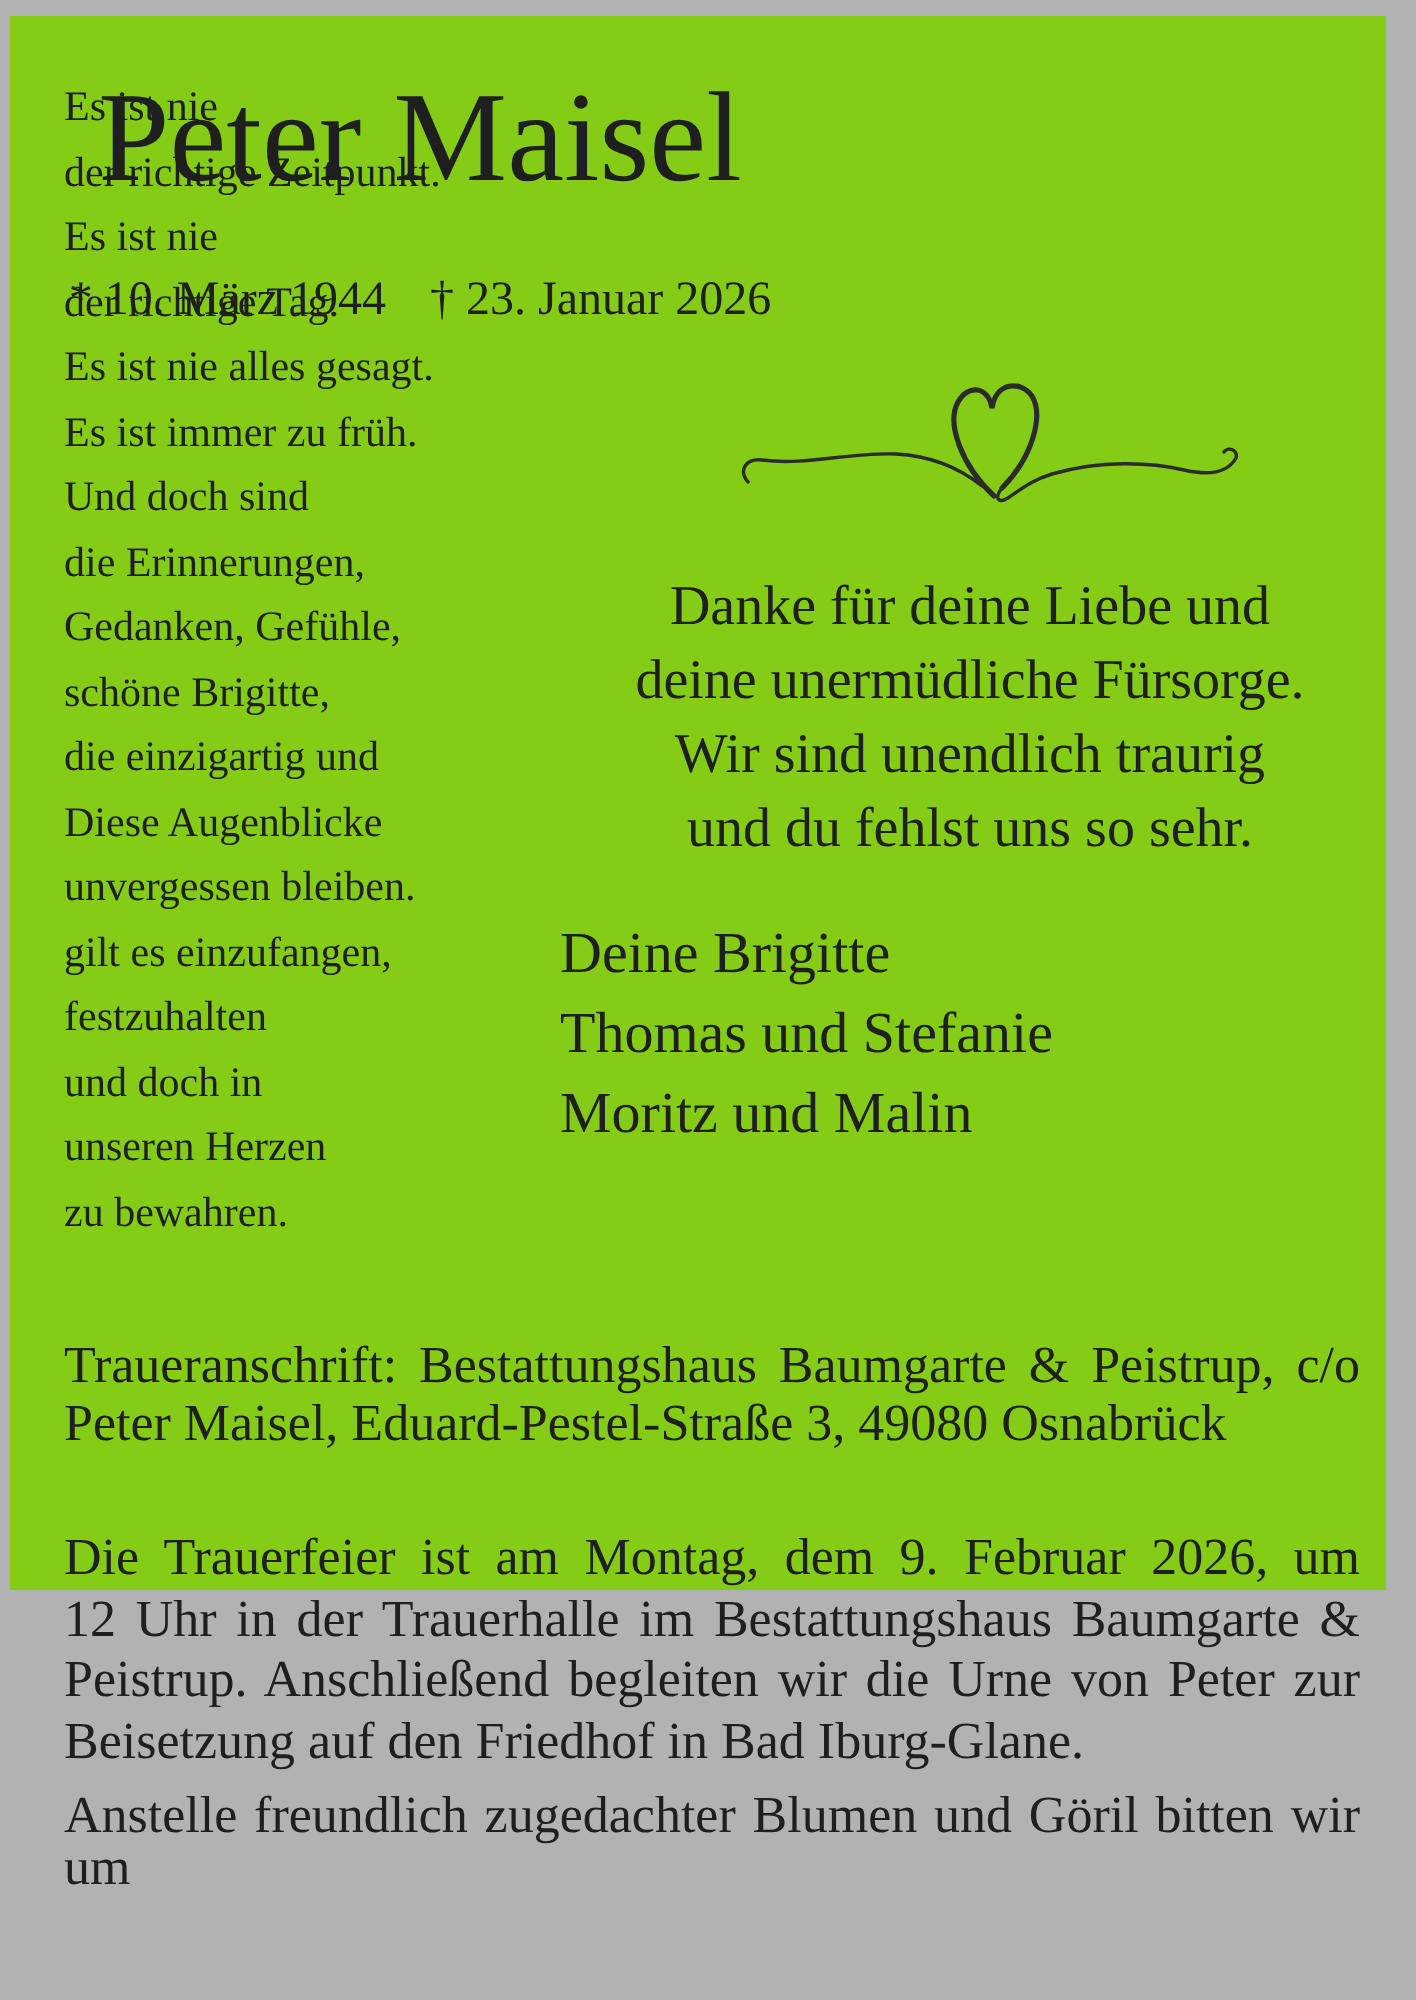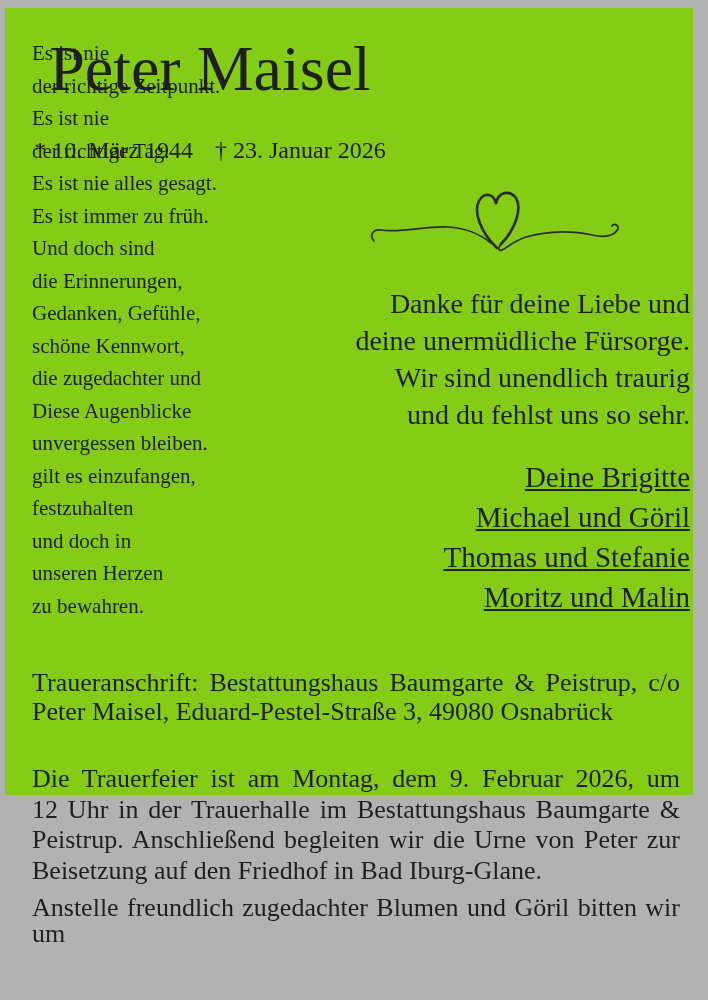--- a/index.html
+++ b/index.html
@@ -30,25 +30,25 @@
   .dates{
     position:absolute;left:0;top:127px;width:410px;
     font-size:24px;line-height:30px;white-space:nowrap;
   }
   .dates .birth{margin-right:22px;margin-top:43px;}
   .ornament{
     position:absolute;left:325px;top:172px;width:340px;height:90px;
   }
   .tribute{
     position:absolute;left:275px;top:277px;width:410px;
-    font-size:28px;line-height:37px;text-align:right;
+    font-size:28px;line-height:37px;text-align:center;
   }
   .family{
     position:absolute;left:275px;top:449px;width:410px;
-    font-size:29px;line-height:40px;text-align:right;text-decoration:underline;
+    font-size:29px;line-height:40px;text-align:left;
   }
   
   .para{
     position:absolute;left:27px;width:648px;
     font-size:26px;text-align:left;
   }
   .para.address{top:661px;line-height:28.5px;}
   .para.service{top:756px;line-height:30.5px;}
   .para.donation{top:887px;line-height:25.5px;}
   .line{display:block;}
@@ -63,22 +63,22 @@
   <div class="poem">
     <span class="line">Es ist nie</span>
     <span class="line">der richtige Zeitpunkt.</span>
     <span class="line">Es ist nie</span>
     <span class="line">der richtige Tag.</span>
     <span class="line">Es ist nie alles gesagt.</span>
     <span class="line">Es ist immer zu früh.</span>
     <span class="line">Und doch sind</span>
     <span class="line">die Erinnerungen,</span>
     <span class="line">Gedanken, Gefühle,</span>
-    <span class="line">schöne Kennwort,</span>
-    <span class="line">die zugedachter und</span>
+    <span class="line">schöne Brigitte,</span>
+    <span class="line">die einzigartig und</span>
     <span class="line">Diese Augenblicke</span>
     <span class="line">unvergessen bleiben.</span>
     <span class="line">gilt es einzufangen,</span>
     <span class="line">festzuhalten</span>
     <span class="line">und doch in</span>
     <span class="line">unseren Herzen</span>
     <span class="line">zu bewahren.</span>
   </div>
 
   <div class="rightcol deceased-name">Peter Maisel</div>
@@ -95,21 +95,20 @@
 
   <div class="tribute">
     <span class="line">Danke für deine Liebe und</span>
     <span class="line">deine unermüdliche Fürsorge.</span>
     <span class="line">Wir sind unendlich traurig</span>
     <span class="line">und du fehlst uns so sehr.</span>
   </div>
 
   <div class="family">
     <span class="line">Deine Brigitte</span>
-    <span class="line">Michael und Göril</span>
     <span class="line">Thomas und Stefanie</span>
     <span class="line">Moritz und Malin</span>
   </div>
 
   <div class="para address">
     <span class="line just">Traueranschrift: Bestattungshaus Baumgarte &amp; Peistrup, c/o</span>
     <span class="line">Peter Maisel, Eduard-Pestel-Straße 3, 49080 Osnabrück</span>
   </div>
 
   <div class="para service">

